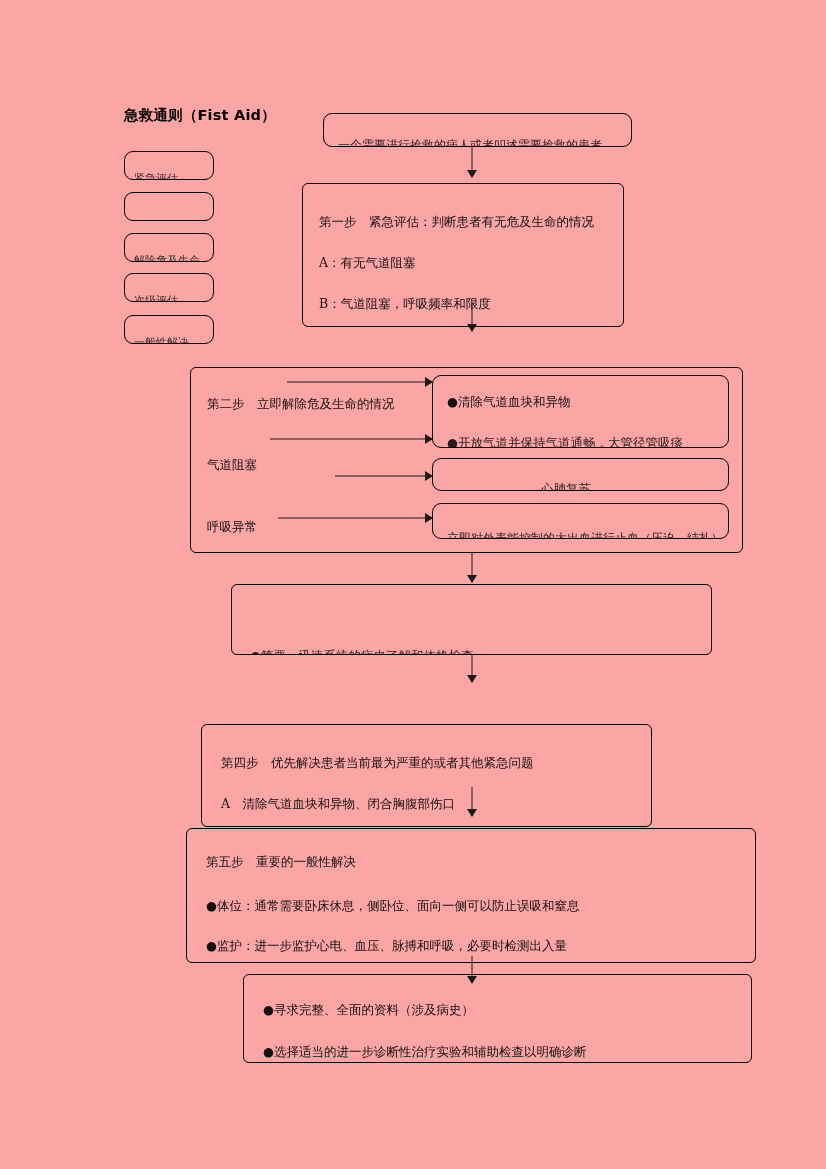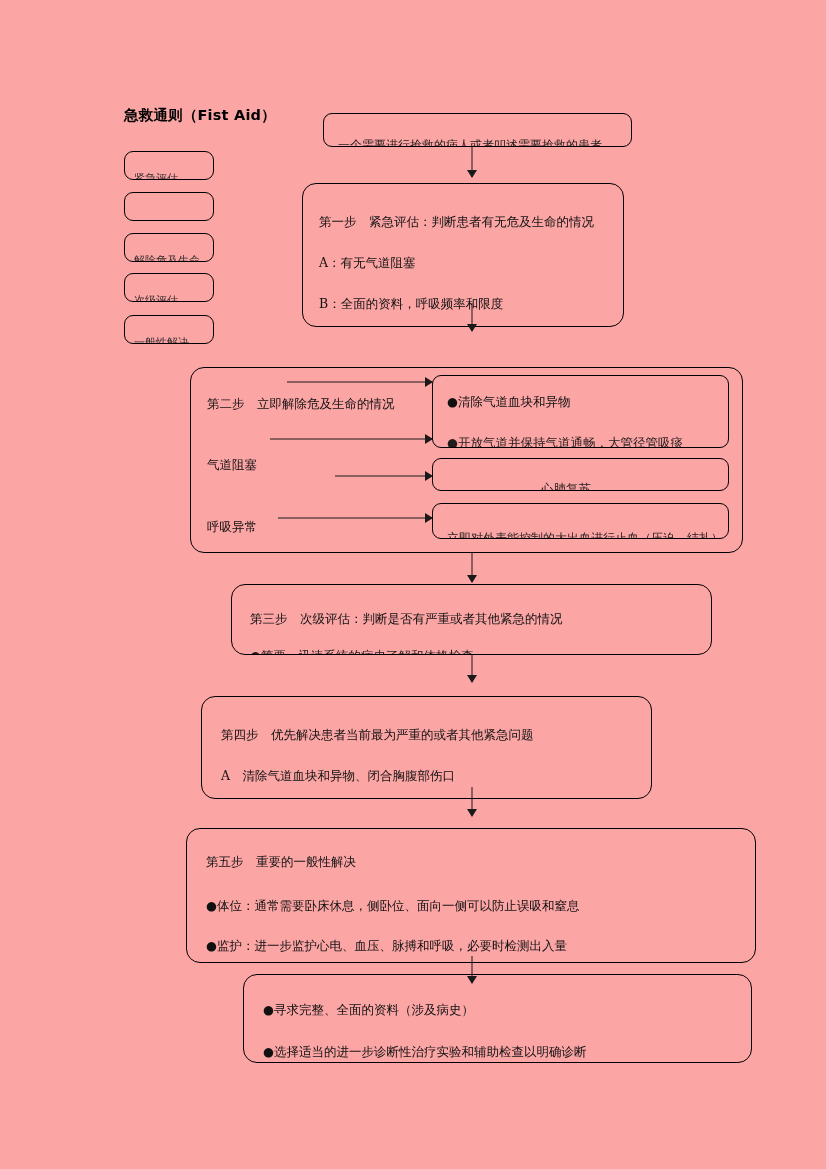--- a/index.html
+++ b/index.html
@@ -15,21 +15,21 @@
     height:1169px;
     background:#fca5a5;
     overflow:hidden;
   }
 
   
   .rbox{
     position:absolute;
     box-sizing:border-box;
     border:1px solid #000;
-    border-radius:14px;
+    border-radius:6px;
     background:transparent;
     overflow:hidden;
   }
   .rbox.tight{border-radius:9px;}
   .txt{
     position:absolute;
     white-space:nowrap;
     font-size:12.5px;
     line-height:1.1;
     color:#111;
@@ -114,21 +114,21 @@
   </div>
 
   <div class="varrow" style="left:466px;top:147px;width:12px;height:30px;">
     <span class="stem"></span>
       <span class="head"></span>
   </div>
 
   <div class="rbox" style="left:302px;top:183px;width:322px;height:144px;">
     <span class="txt" style="left:16px;top:31px;">第一步　紧急评估：判断患者有无危及生命的情况</span>
     <span class="txt" style="left:16px;top:72px;">A：有无气道阻塞</span>
-    <span class="txt" style="left:16px;top:113px;">B：全面的资料，呼吸频率和限度</span>
+    <span class="txt" style="left:16px;top:113px;">B：气道阻塞，呼吸频率和限度</span>
   </div>
 
   <div class="varrow" style="left:466px;top:303px;width:12px;height:28px;">
     <span class="stem"></span>
       <span class="head"></span>
   </div>
 
   <div class="rbox" style="left:190px;top:367px;width:553px;height:186px;">
     <span class="txt" style="left:16px;top:29px;">第二步　立即解除危及生命的情况</span>
     <span class="txt" style="left:16px;top:90px;">气道阻塞</span>
@@ -164,30 +164,29 @@
   <div class="rbox tight" style="left:432px;top:503px;width:297px;height:36px;">
     <span class="txt clip-low" style="left:14px;top:28px;font-size:12px;">立即对外表能控制的大出血进行止血（压迫、结扎）</span>
   </div>
 
   <div class="varrow" style="left:466px;top:553px;width:12px;height:29px;">
     <span class="stem"></span>
       <span class="head"></span>
   </div>
 
   <div class="rbox" style="left:231px;top:584px;width:481px;height:71px;">
-    <span class="txt" style="left:18px;top:27px;">第三步　次级评估：判断是否有严重或者其他紧急的情况</span>
     <span class="txt clip-low" style="left:18px;top:64px;">●简要、迅速系统的病史了解和体格检查</span>
   </div>
 
   <div class="varrow" style="left:466px;top:655px;width:12px;height:27px;">
     <span class="stem"></span>
       <span class="head"></span>
   </div>
 
-  <div class="rbox" style="left:201px;top:696px;width:451px;height:103px;">
+  <div class="rbox" style="left:201px;top:724px;width:451px;height:103px;">
     <span class="txt" style="left:19px;top:31px;">第四步　优先解决患者当前最为严重的或者其他紧急问题</span>
     <span class="txt" style="left:19px;top:72px;">A　清除气道血块和异物、闭合胸腹部伤口</span>
   </div>
 
   <div class="varrow" style="left:466px;top:787px;width:12px;height:29px;">
     <span class="stem"></span>
       <span class="head"></span>
   </div>
 
   <div class="rbox" style="left:186px;top:828px;width:570px;height:135px;">

